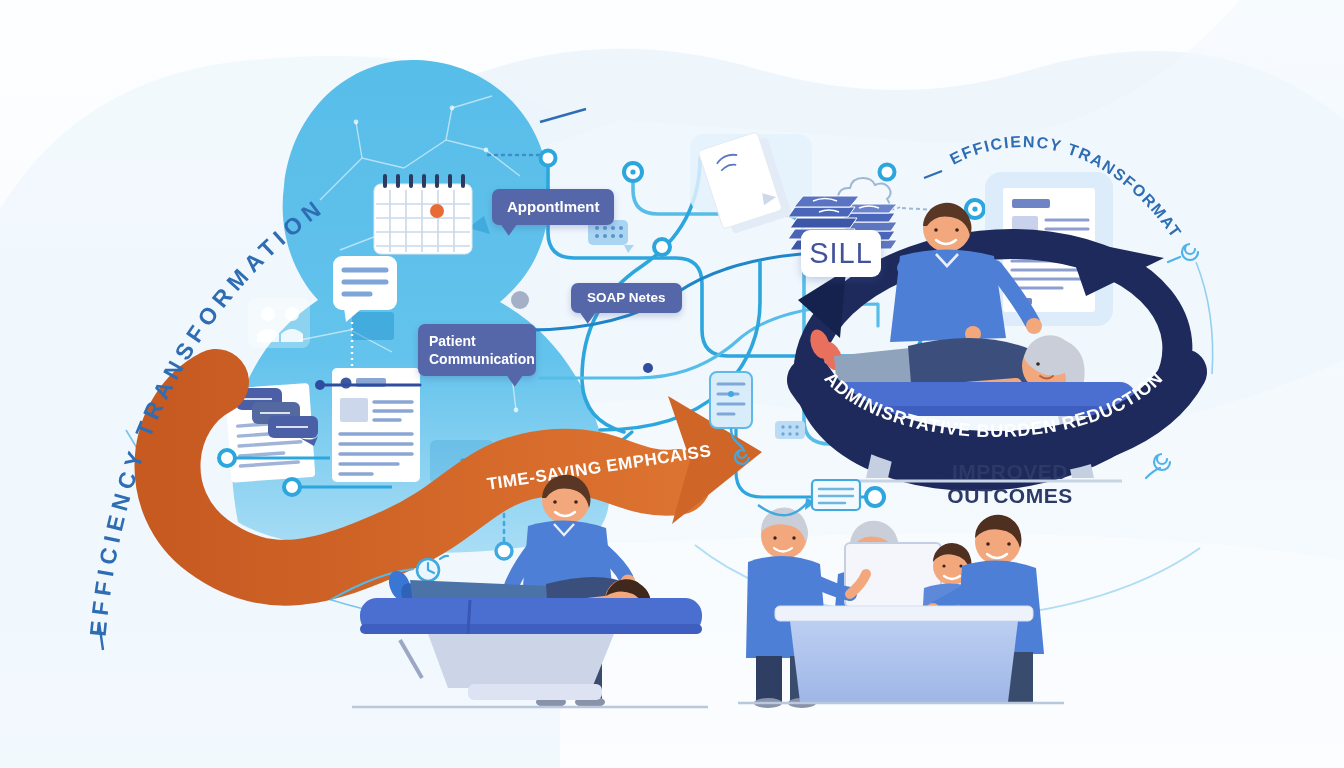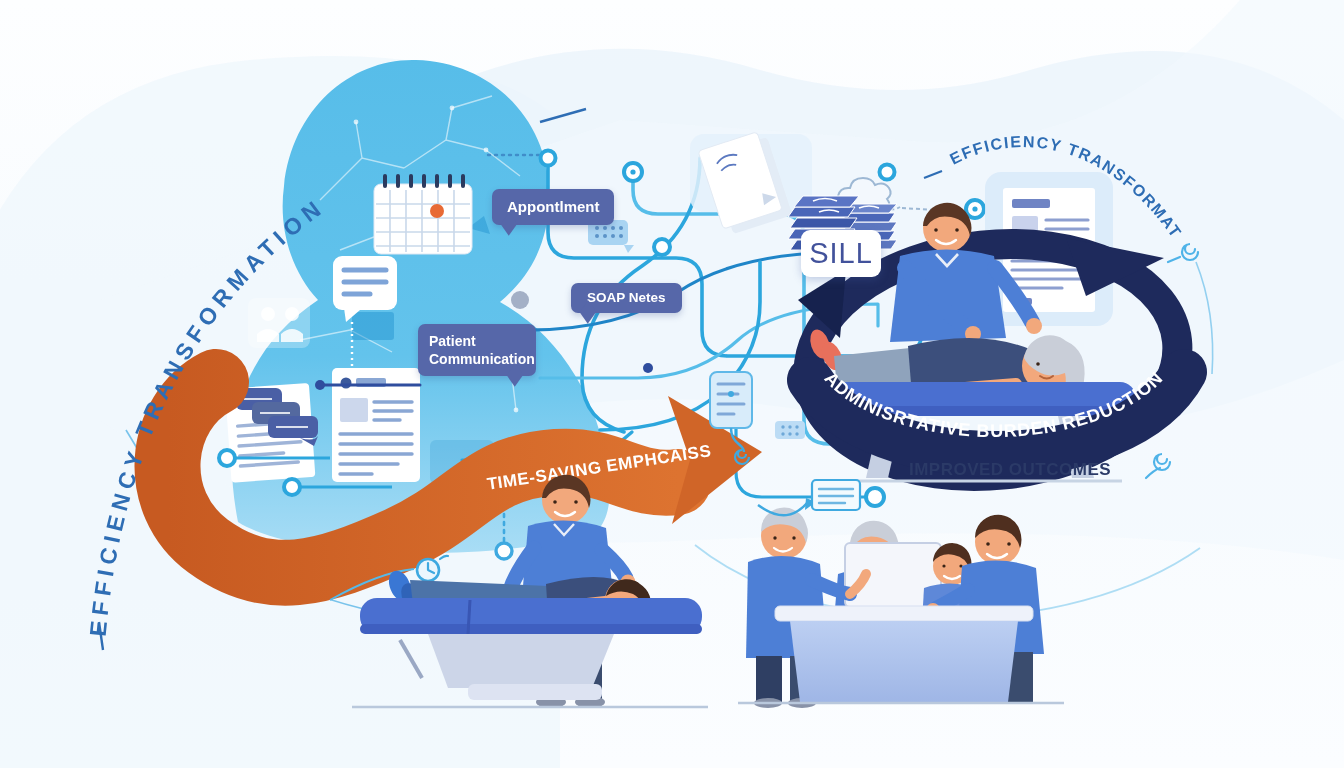--- a/index.html
+++ b/index.html
@@ -23,21 +23,21 @@
   #chip-patient{left:418px;top:286px;padding:8px 11px;font-size:14px;width:96px;margin-top:38px;}
   #chip-soap{left:571px;top:283px;padding:6px 16px;font-size:13.5px;}
   #card-sill{
     position:absolute;left:801px;top:230px;width:80px;height:47px;
     background:#fff;border-radius:9px;box-shadow:0 3px 8px rgba(70,95,160,.28);
     display:flex;align-items:center;justify-content:center;
     color:#42529b;font-size:29px;font-weight:500;letter-spacing:1px;
   }
   #improved-outcomes{
     position:absolute;left:898px;top:460px;width:224px;text-align:center;
-    color:#2b3a67;font-size:17px;font-weight:600;letter-spacing:.5px;
+    color:#2b3a67;font-size:21px;font-weight:600;letter-spacing:.5px;
   }
 </style>
 </head>
 <body>
 
 <div id="stage">
 
 <svg width="1344" height="768" viewBox="0 0 1344 768">
   <defs>
     <linearGradient id="bodyGrad" x1="0" y1="0" x2="0" y2="1">

